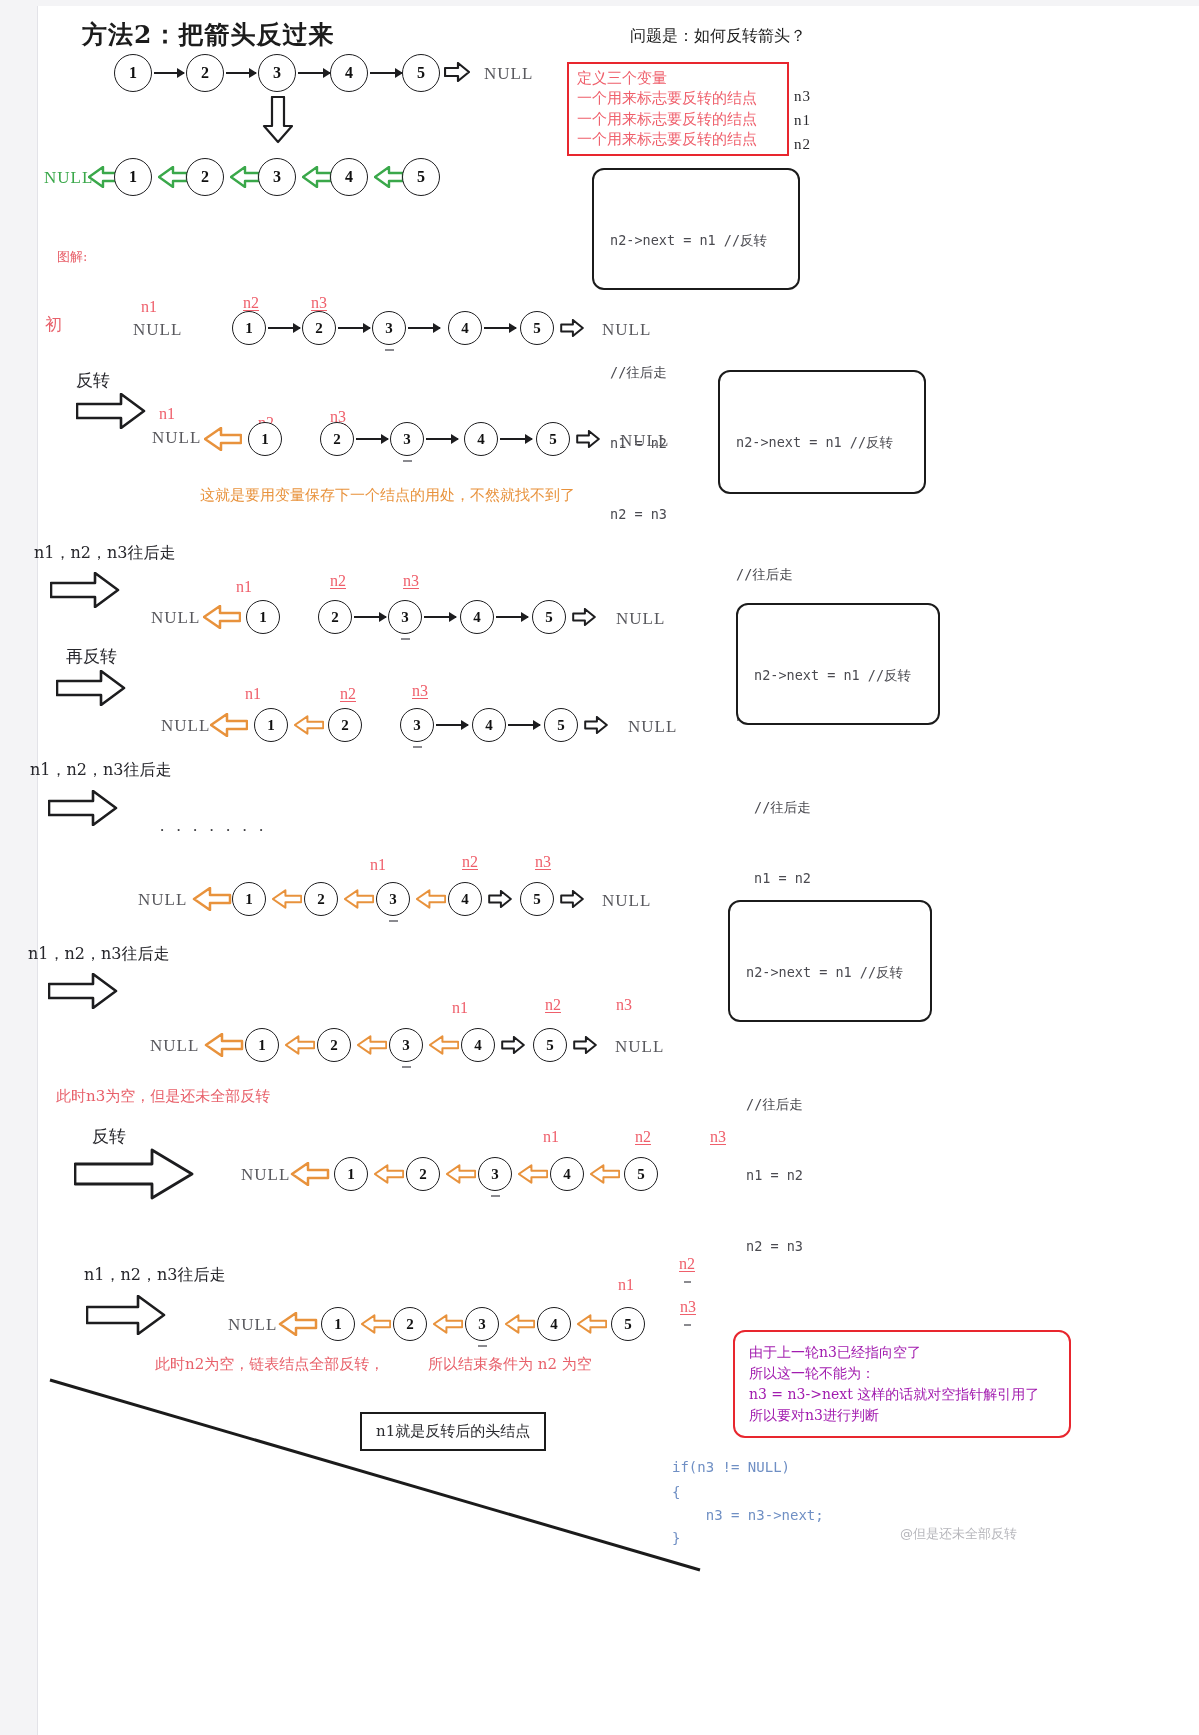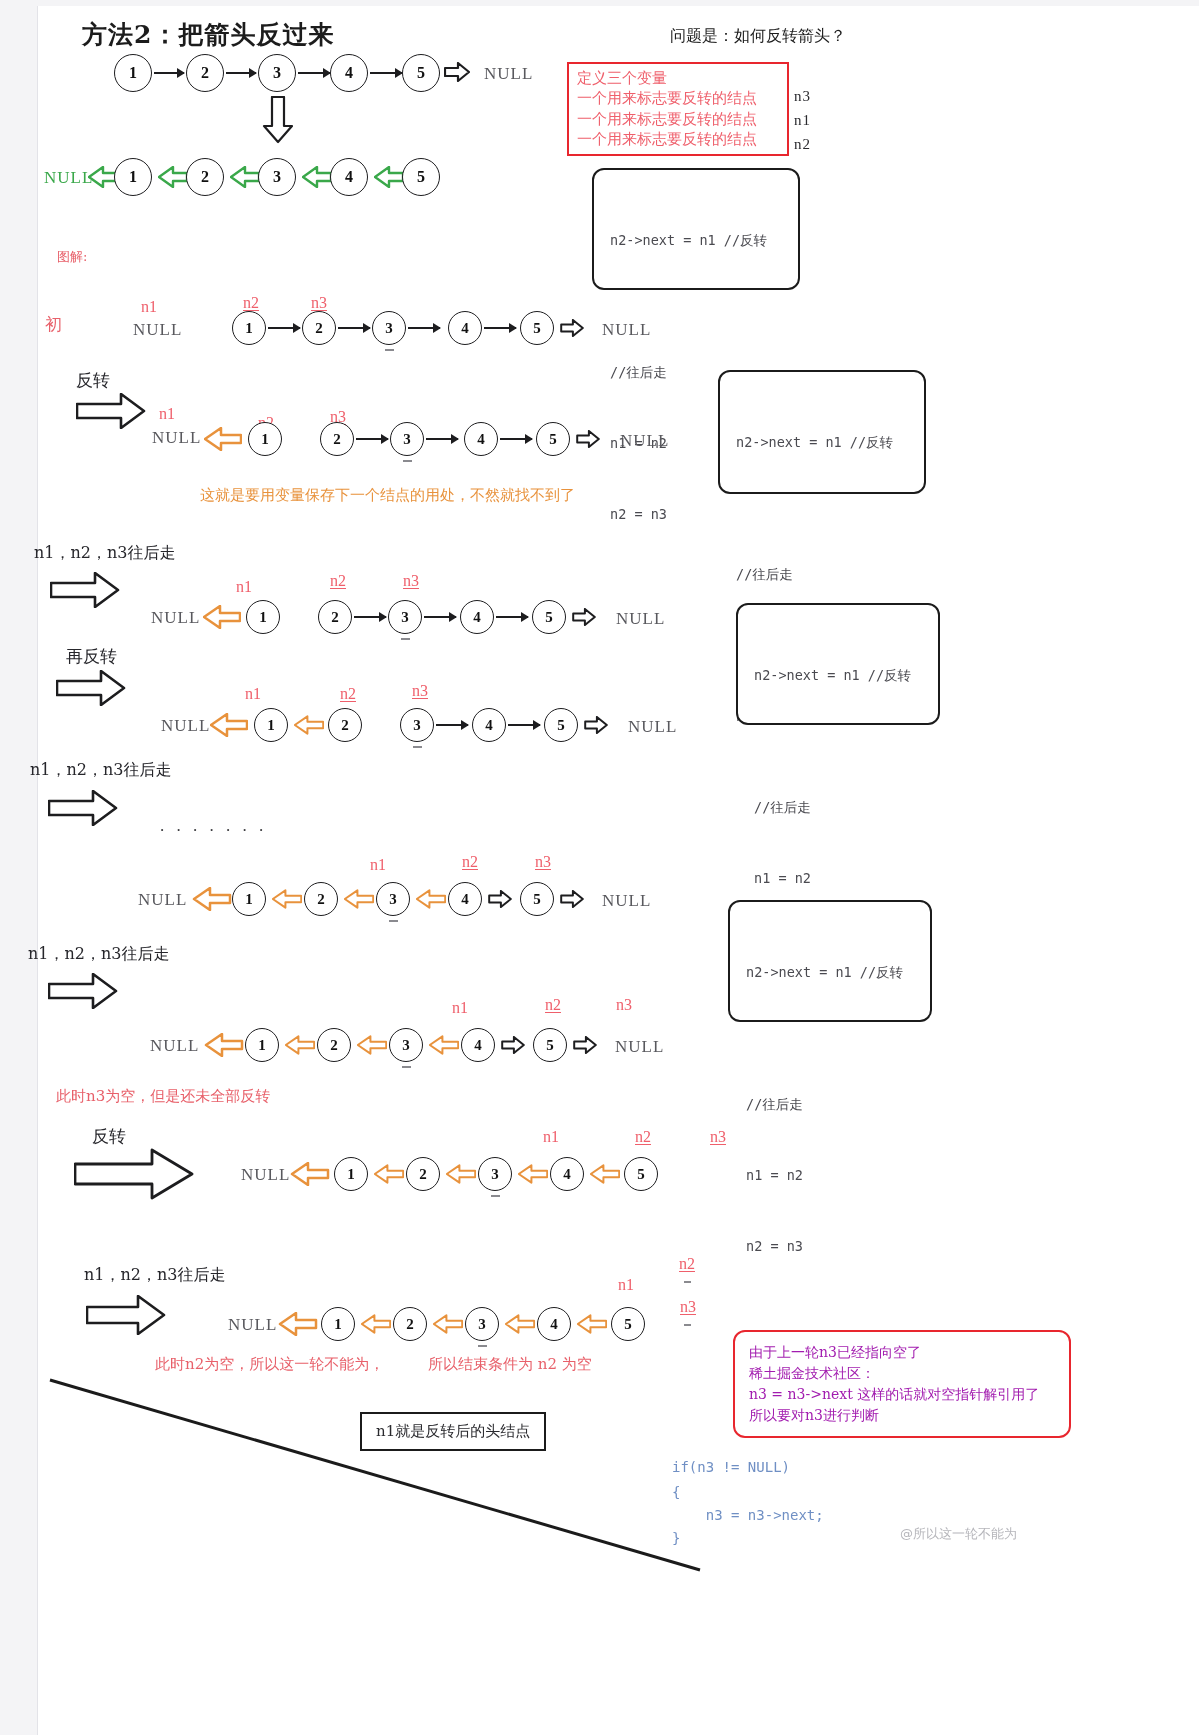--- a/index.html
+++ b/index.html
@@ -23,21 +23,21 @@
   .abs { position:absolute; }
 
   
   .title-cn {
     font-family:"DejaVu Serif", serif;
     font-size:25px; color:#1c1c1c; font-weight:700; letter-spacing:1px;
     white-space:nowrap;
   }
   .q-cn {
     font-family:"DejaVu Serif", serif;
-    font-size:16px; color:#1c1c1c; white-space:nowrap;margin-left:40px;
+    font-size:16px; color:#1c1c1c; white-space:nowrap;
   }
   .red-txt { color:#e8606a; font-family:"DejaVu Serif", serif; white-space:nowrap; }
   .orange-txt { color:#e8923c; font-family:Liberation Serif, serif; white-space:nowrap; }
   .black-txt { color:#26262b; font-family:"DejaVu Serif", serif; white-space:nowrap; }
   .null-lbl {
     font-family:"Liberation Serif", serif; font-size:17px; color:#59595e;
     letter-spacing:1px; white-space:nowrap;
   }
   .null-green { color:#3aa84a; }
   .var-lbl {
@@ -558,36 +558,36 @@
   </div>
   <div class="node sm" style="left:537px; top:1307px;">4</div>
   <div class="harrow" style="left:577px; top:1312px;">
     <svg width="30" height="24" viewBox="0 0 38 24">
         <path d="M37 8 L17 8 L17 1 L1 12 L17 23 L17 16 L37 16 Z" fill="#fff" stroke="#e8923c" stroke-width="2.5" stroke-linejoin="round"></path>
       </svg>
   </div>
   <div class="node sm" style="left:611px; top:1307px;">5</div>
 </div>
 
-<div class="abs red-txt" style="left:155px; top:1355px; font-size:15px;">此时n2为空，所以这一轮不能为，</div>
+<div class="abs red-txt" style="left:155px; top:1355px; font-size:15px;">此时n2为空，链表结点全部反转，</div>
 <div class="abs red-txt" style="left:428px; top:1355px; font-size:15px;">所以结束条件为 n2 为空</div>
 
 <div class="redbox-round" style="left:733px; top:1330px; width:338px;">
   <div class="ln">由于上一轮n3已经指向空了</div>
-  <div class="ln">稀土掘金技术社区：</div>
+  <div class="ln">所以这一轮不能为：</div>
   <div class="ln">n3 = n3-&gt;next 这样的话就对空指针解引用了</div>
   <div class="ln">所以要对n3进行判断</div>
 </div>
 
 <div class="blackbox" style="left:360px; top:1412px;">n1就是反转后的头结点</div>
 
 <div class="bcode" style="left:672px; top:1455px;">if(n3 != NULL)</div>
 <div class="bcode" style="left:672px; top:1480px;">{</div>
 <div class="bcode" style="left:672px; top:1503px;">    n3 = n3-&gt;next;</div>
 <div class="bcode" style="left:672px; top:1526px;">}</div>
 
 <div class="abs" style="left:0px; top:1370px; width:760px; height:250px; pointer-events:none;">
   <svg width="760" height="250" viewBox="0 0 760 250">
     <line x1="50" y1="10" x2="700" y2="200" stroke="#1b1b1b" stroke-width="3"></line>
   </svg>
 </div>
 
-<div class="watermark" style="left:900px; top:1525px;">@所以这一轮不能为</div>
+<div class="watermark" style="left:900px; top:1525px;">@但是还未全部反转</div>
 
 </body></html>

